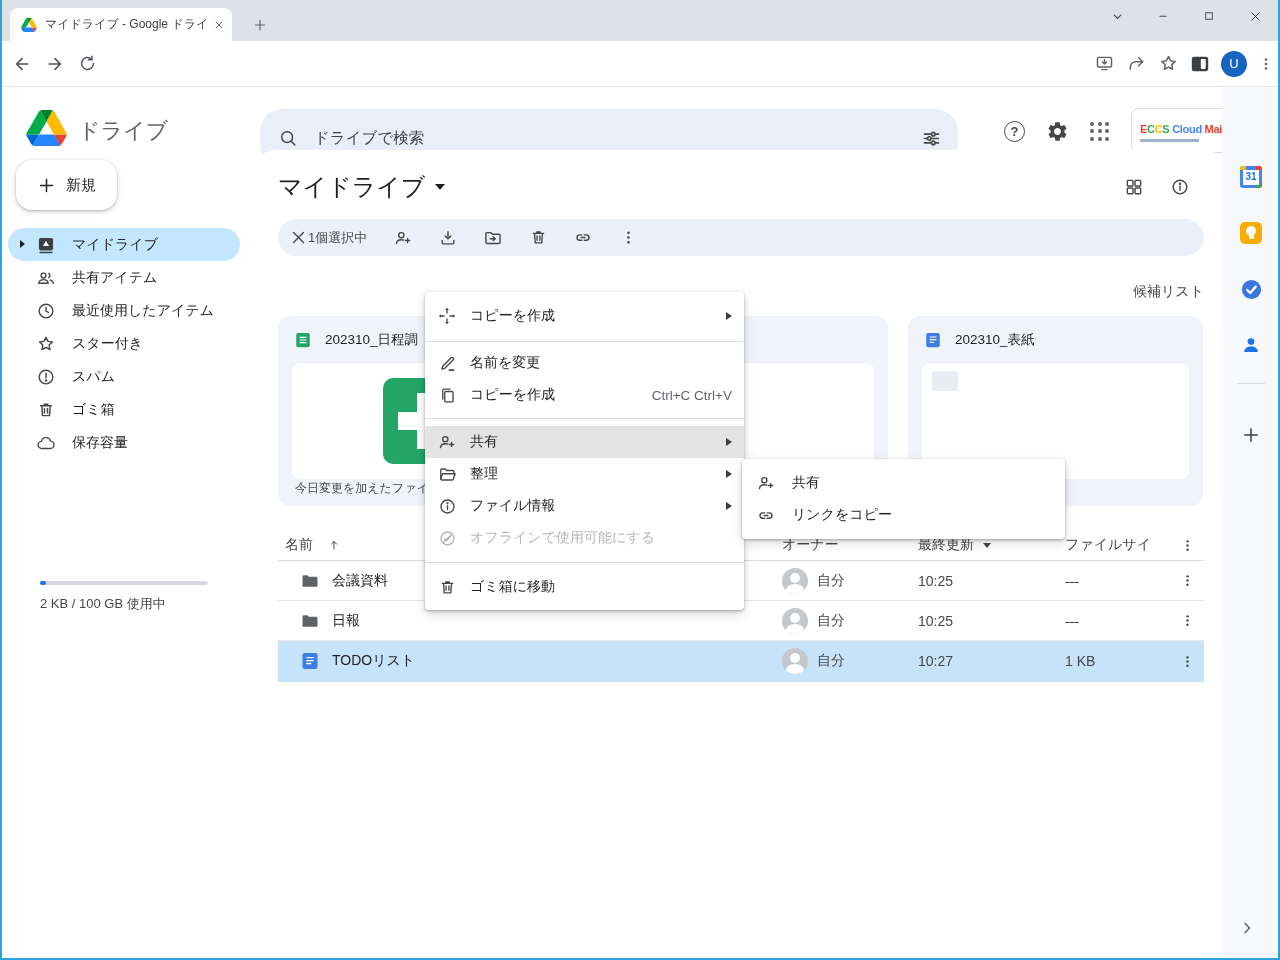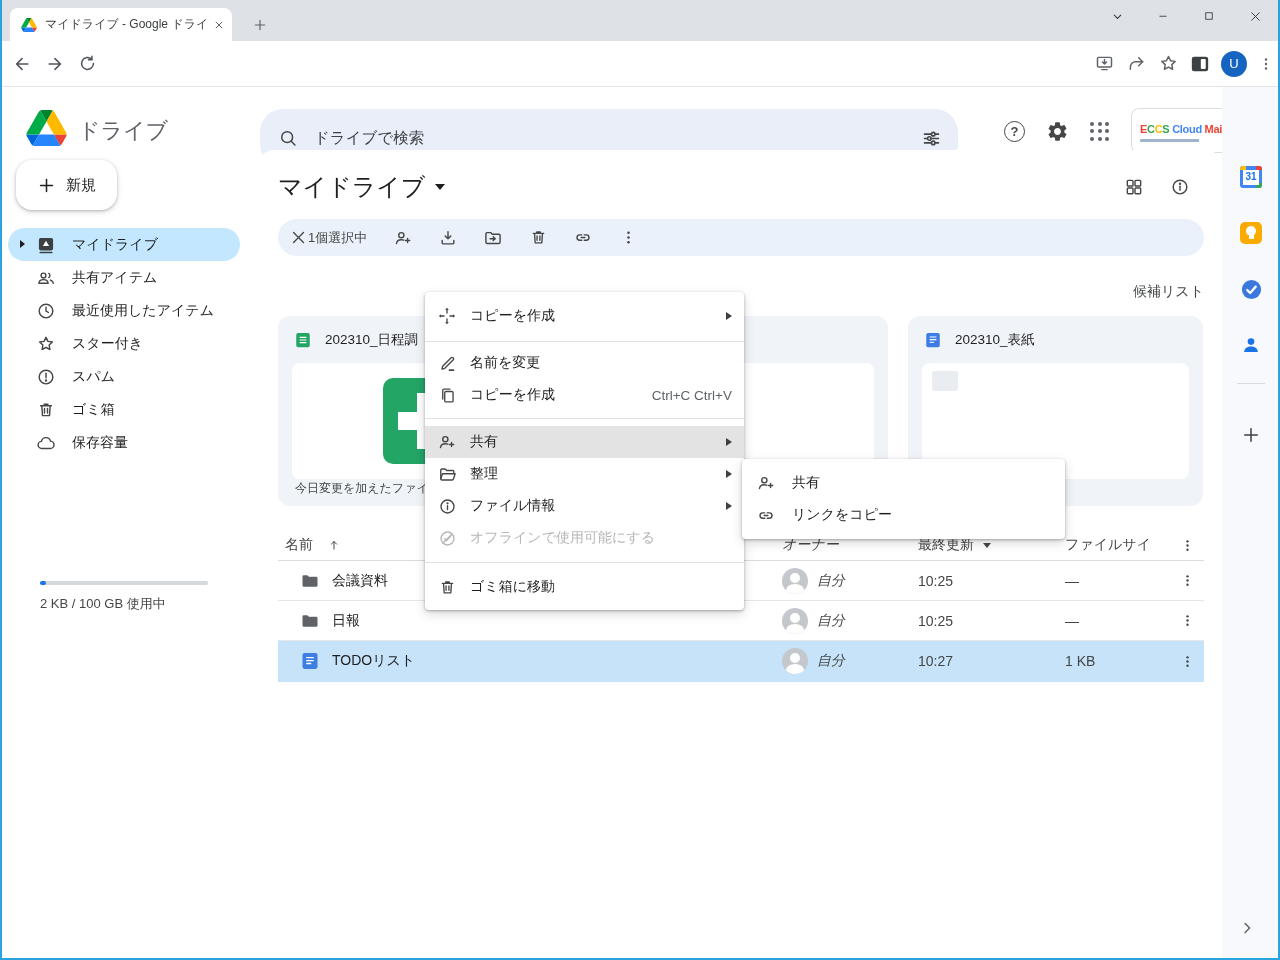--- a/index.html
+++ b/index.html
@@ -92,21 +92,21 @@
   .card-title { font-size:13.5px; color:#1f1f1f; white-space:nowrap; overflow:hidden; }
   .card-preview { position:absolute; left:14px; right:14px; top:47px; height:116px; background:#fff; border-radius:8px; overflow:hidden; }
   .card-foot { position:absolute; left:17px; bottom:9px; font-size:12px; color:#444746; white-space:nowrap; }
   .sheets-big { position:absolute; left:50%; top:50%; transform:translate(-50%,-50%); width:86px; height:86px; background:#23a566; border-radius:10px; }
   .sheets-big::before { content:""; position:absolute; left:34px; top:15px; width:18px; height:56px; background:#fff; }
   .sheets-big::after { content:""; position:absolute; left:15px; top:34px; width:56px; height:18px; background:#fff; }
   .doc-thumb { position:absolute; left:10px; top:8px; width:26px; height:20px; background:#e9ecf1; border-radius:2px; }
 
   .thead { display:flex; align-items:center; margin-top:24px; height:31px; border-bottom:1px solid #dadce0; font-size:14px; color:#444746; }
   .c-name { flex:1; display:flex; align-items:center; gap:14px; padding-left:7px; }
-  .c-owner { width:136px;font-style:italic; }
+  .c-owner { width:136px; }
   .c-mod { width:147px; display:flex; align-items:center; gap:9px; }
   .c-size { width:105px; }
   .c-menu { width:34px; display:flex; justify-content:center; color:#444746; }
   .sort-desc { width:0; height:0; border-top:5px solid #444746; border-left:4.5px solid transparent; border-right:4.5px solid transparent; }
   .trow { display:flex; align-items:center; height:40px; border-bottom:1px solid #e4e6e9; font-size:14px; color:#444746; }
   .trow .c-name { padding-left:22px; gap:12px; color:#1f1f1f; font-weight:500; }
   .trow.selected { background:#c6e3f9; border-bottom:1px solid transparent; height:41px; }
   .owner-cell { display:flex; align-items:center; gap:9px; }
   .avatar-gray { position:relative; width:26px; height:26px; border-radius:50%; background:#c4c7cb; overflow:hidden; }
   .avatar-gray::before { content:""; position:absolute; left:8px; top:5px; width:10px; height:10px; border-radius:50%; background:#fff; }

